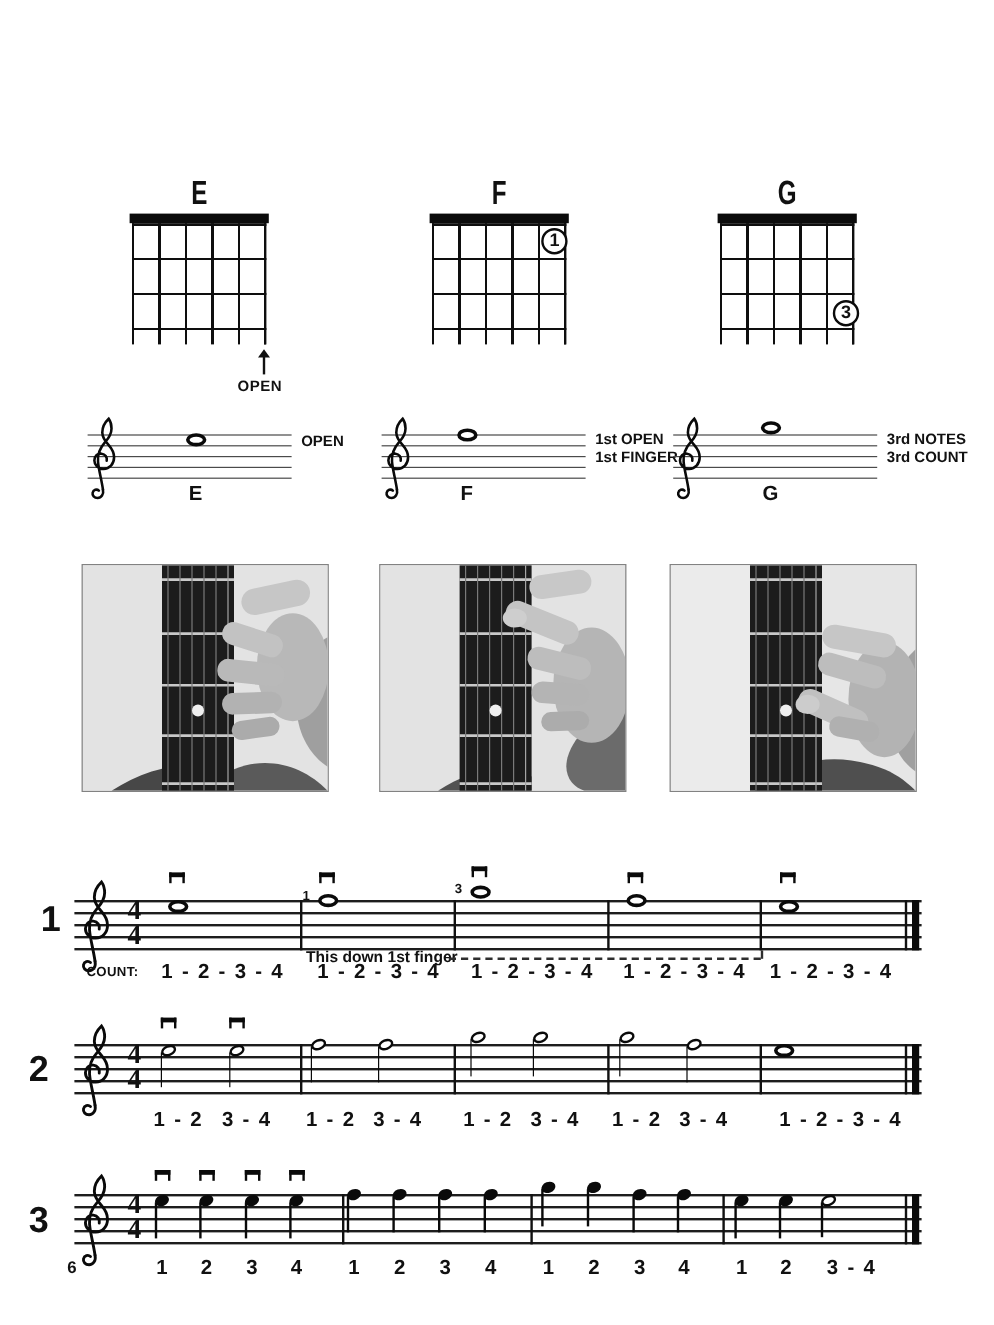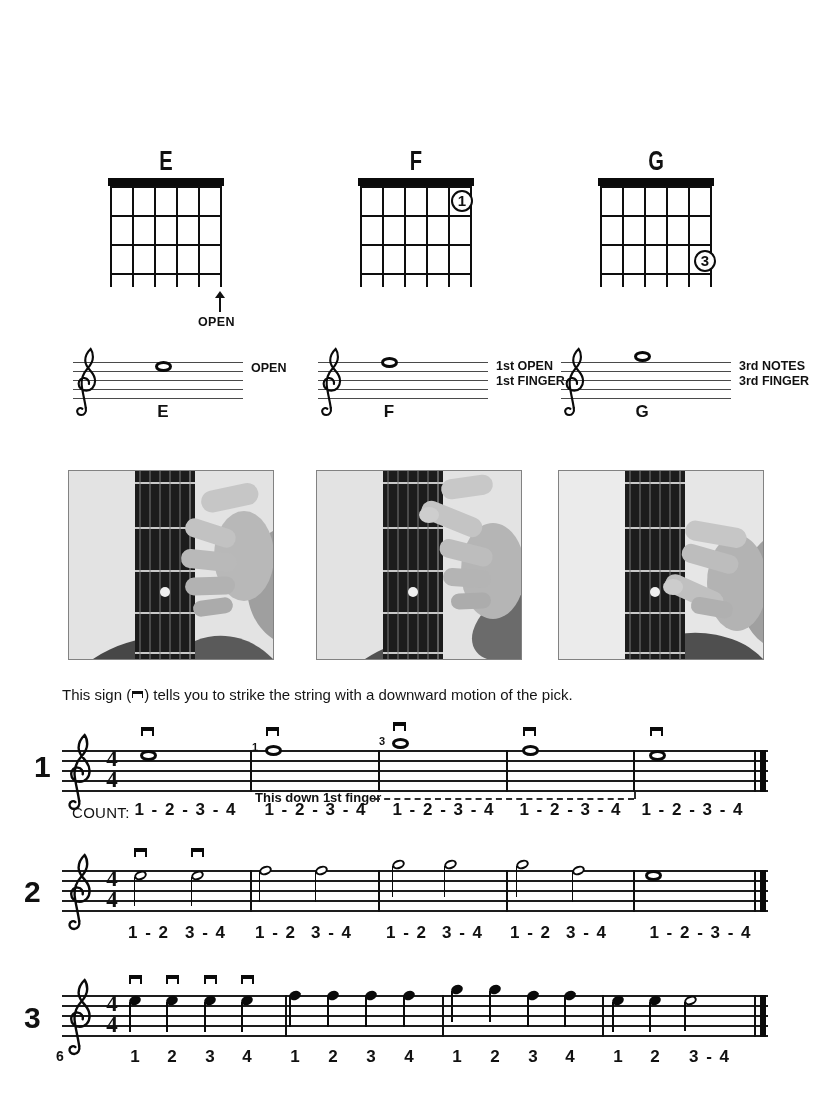--- a/index.html
+++ b/index.html
@@ -53,21 +53,21 @@
 
   
   .sysnum{position:absolute;font-size:30px;font-weight:800;}
   .sl{position:absolute;height:1.6px;background:#1d1d1d;left:62px;width:706px;}
   .bl{position:absolute;width:2px;background:#111;}
   .blthick{position:absolute;width:6px;background:#0a0a0a;}
   .tsig{position:absolute;width:18px;text-align:center;font-family:"Liberation Serif",serif;
         font-weight:700;font-size:23px;line-height:20.5px;}
   .cnt{position:absolute;font-size:17px;font-weight:700;word-spacing:3px;text-align:center;}
   .fing{position:absolute;font-size:11px;font-weight:700;}
-  .countlbl{position:absolute;font-size:15px;font-weight:400;letter-spacing:.3px;}
+  .countlbl{position:absolute;font-size:11px;font-weight:700;letter-spacing:.3px;}
   .holdtxt{position:absolute;font-size:13px;font-weight:700;}
   .dashline{position:absolute;border-top:2px dashed #2e2e2e;}
   .dashtick{position:absolute;width:2px;height:7px;background:#2e2e2e;}
 
   .pagenum{position:absolute;left:56px;top:1048px;font-size:14px;font-weight:700;}
 
   .introline{position:absolute;left:62px;top:686px;font-size:15px;color:#151515;}
   .introline .dsmini{display:inline-block;width:11px;height:7px;box-sizing:border-box;
       border-top:3px solid #111;border-left:1.7px solid #111;border-right:1.7px solid #111;
       margin:0 1px;vertical-align:2px;}
@@ -145,21 +145,21 @@
     <i class="msl" style="top:17px"></i>
       <i class="msl" style="top:26px"></i>
       <i class="msl" style="top:35px"></i>
       <i class="msl" style="top:44px"></i>
       <i class="msl" style="top:53px"></i>
     <svg class="abs" style="left:4px;top:1px" width="25" height="72">
         <use href="#gclef"></use>
       </svg>
     <span class="wn" style="left:76px;top:6px"></span>
     <div class="mlabel" style="top:14px">3rd NOTES</div>
-    <div class="mlabel" style="top:29px">3rd FINGER</div>
+    <div class="mlabel" style="top:29px">3rd COUNT</div>
     <div class="mletter" style="left:67px">G</div>
   </div>
 
   <svg class="photo" style="left:68px" width="204" height="188" viewBox="0 0 204 188">
     <rect x="0" y="0" width="204" height="188" fill="#e3e3e3"></rect>
     <path d="M24 188 C55 168 92 160 126 172 L126 188 Z" fill="#474747"></path>
     <path d="M126 188 L126 170 C155 158 185 168 204 188 Z" fill="#5a5a5a"></path>
     <path d="M204 60 C185 70 176 95 178 120 C180 145 192 160 204 168 Z" fill="#9f9f9f"></path>
     <rect x="66" y="0" width="60" height="188" fill="#1c1c1c"></rect>
     <g stroke="#c9c9c9" stroke-width="2.2">
@@ -239,23 +239,20 @@
     </g>
     <circle cx="96" cy="121" r="5" fill="#efefef"></circle>
     <ellipse cx="178" cy="112" rx="30" ry="48" fill="#b3b3b3"></ellipse>
     <rect x="126" y="52" width="62" height="20" rx="10" fill="#c6c6c6" transform="rotate(10 150 62)"></rect>
     <rect x="122" y="78" width="58" height="19" rx="9" fill="#bdbdbd" transform="rotate(16 150 88)"></rect>
     <rect x="106" y="104" width="62" height="20" rx="10" fill="#c0c0c0" transform="rotate(24 118 114)"></rect>
     <ellipse cx="114" cy="116" rx="10" ry="8" fill="#cccccc"></ellipse>
     <rect x="132" y="128" width="42" height="17" rx="8" fill="#b0b0b0" transform="rotate(10 152 136)"></rect>
   </svg>
 
-  <div class="introline">
-    <span>This sign (</span><span class="dsmini"></span><span>) tells you to strike the string with a downward motion of the pick.</span>
-  </div>
 
   <div class="abs" style="left:0;top:710px;width:828px;height:130px">
     <div class="sysnum" style="left:34px;top:40px">1</div>
     <i class="sl" style="top:40px"></i>
       <i class="sl" style="top:50px"></i>
       <i class="sl" style="top:60px"></i>
       <i class="sl" style="top:70px"></i>
       <i class="sl" style="top:80px"></i>
     <svg class="abs" style="left:66px;top:22px" width="28" height="80">
         <use href="#gclef"></use>

